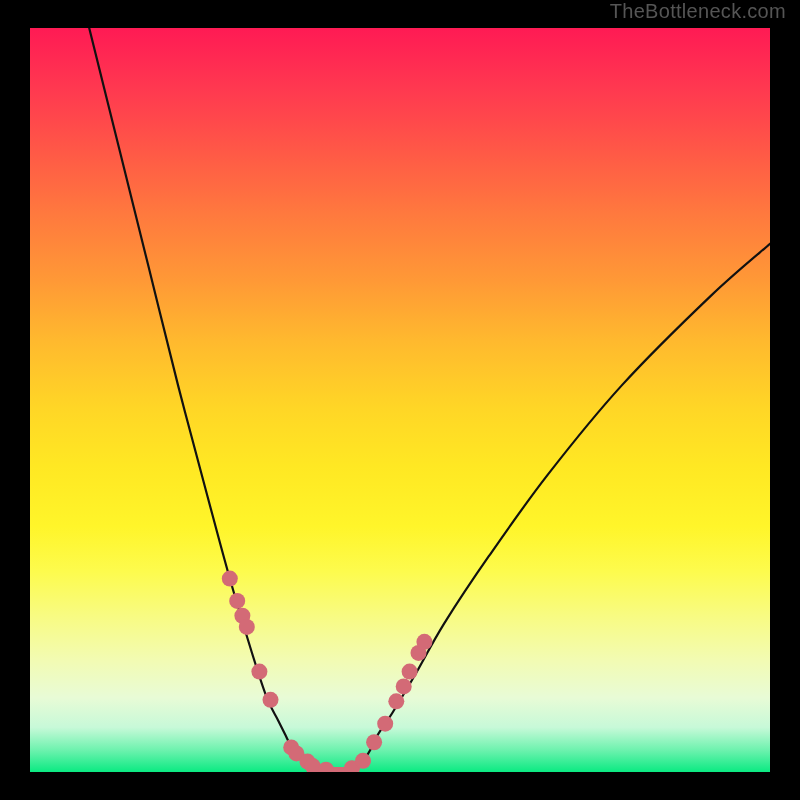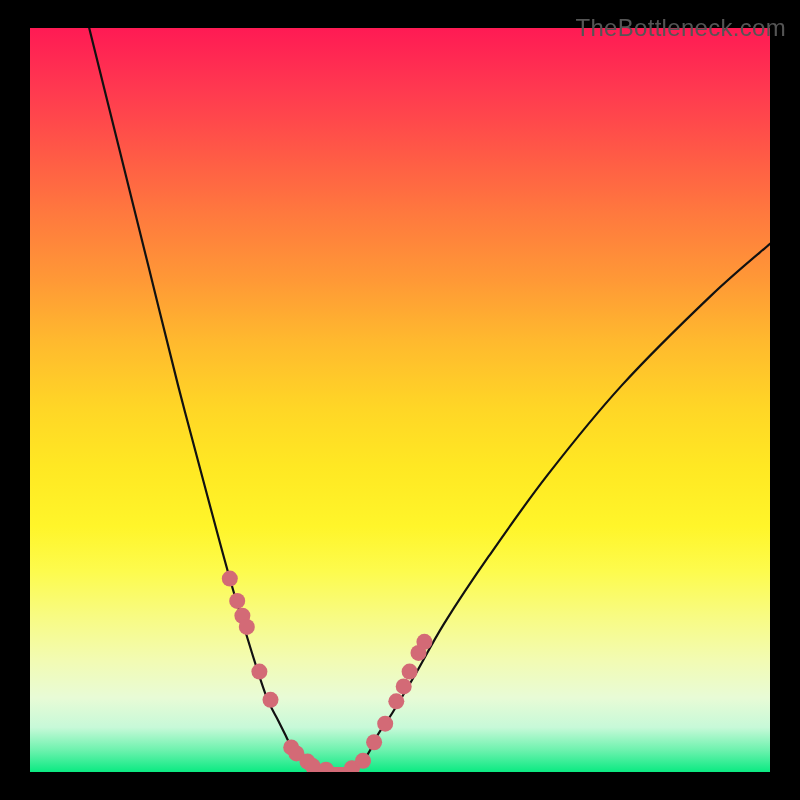--- a/index.html
+++ b/index.html
@@ -12,24 +12,24 @@
     background: #000;
   }
   .stage {
     position: relative;
     width: 800px;
     height: 800px;
     background: #000;
   }
   .watermark {
     position: absolute;
-    top: 14px;
+    top: 0;
     right: 14px;
     color: #555;
-    font-size: 24px;
+    font-size: 20px;
     font-weight: 500;
     letter-spacing: 0.3px;
     z-index: 40;
     user-select: none;
   }
   .plot {
     position: absolute;
     left: 30px;
     top: 28px;
     width: 740px;

